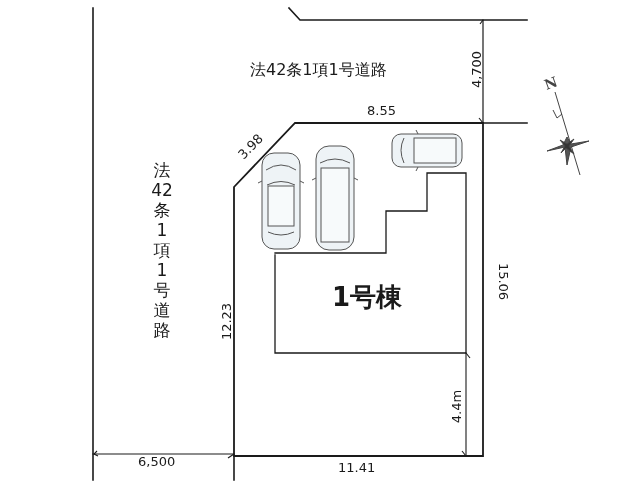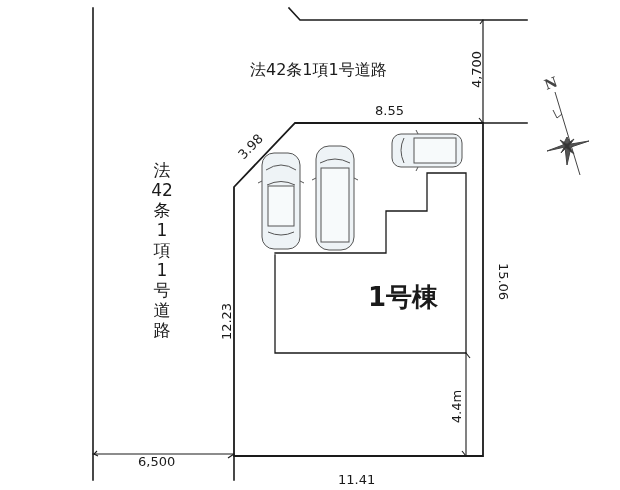--- a/index.html
+++ b/index.html
@@ -4,29 +4,29 @@
 <style>
   html, body { margin: 0; padding: 0; background: #ffffff; }
   body { width: 620px; height: 490px; position: relative; overflow: hidden;
          font-family: "DejaVu Sans", "Liberation Sans", sans-serif; color: #1a1a1a; }
   .layer { position: absolute; left: 0; top: 0; }
   .lbl { position: absolute; white-space: nowrap; color: #1a1a1a; line-height: 1; }
   .road-top { left: 250px; top: 62px; font-size: 16px; letter-spacing: 0px; }
   .road-left { left: 150px; top: 160px; font-size: 17px; width: 24px; text-align: center;
                line-height: 20px; white-space: normal; word-break: break-all; }
   .dim { font-size: 13px; }
-  .d855 { left: 367px; top: 104px; margin-left: 8px; }
+  .d855 { left: 367px; top: 104px; }
   .d4700 { left: 458px; top: 63px; transform: rotate(-90deg); transform-origin: center; }
   .d398 { left: 236px; top: 140px; transform: rotate(-45deg); transform-origin: center; }
   .d1223 { left: 208px; top: 315px; transform: rotate(-90deg); transform-origin: center; }
   .d1506 { left: 485px; top: 275px; transform: rotate(90deg); transform-origin: center; }
   .d44 { left: 440px; top: 400px; transform: rotate(-90deg); transform-origin: center; }
   .d6500 { left: 138px; top: 455px; }
-  .d1141 { left: 338px; top: 461px; margin-top: 12px; }
-  .bldg { left: 332px; top: 284px; font-size: 26px; font-weight: bold; margin-left: 36px; }
+  .d1141 { left: 338px; top: 461px; }
+  .bldg { left: 332px; top: 284px; font-size: 26px; font-weight: bold; }
 </style>
 </head>
 <body>
 
 <svg class="layer" width="620" height="490" viewBox="0 0 620 490" xmlns="http://www.w3.org/2000/svg">
   <g stroke="#1a1a1a" stroke-width="1.6" fill="none" stroke-linecap="square">
 
     <line x1="93" y1="8" x2="93" y2="480"></line>
 
     <polyline points="289,8 300,20 527,20"></polyline>

